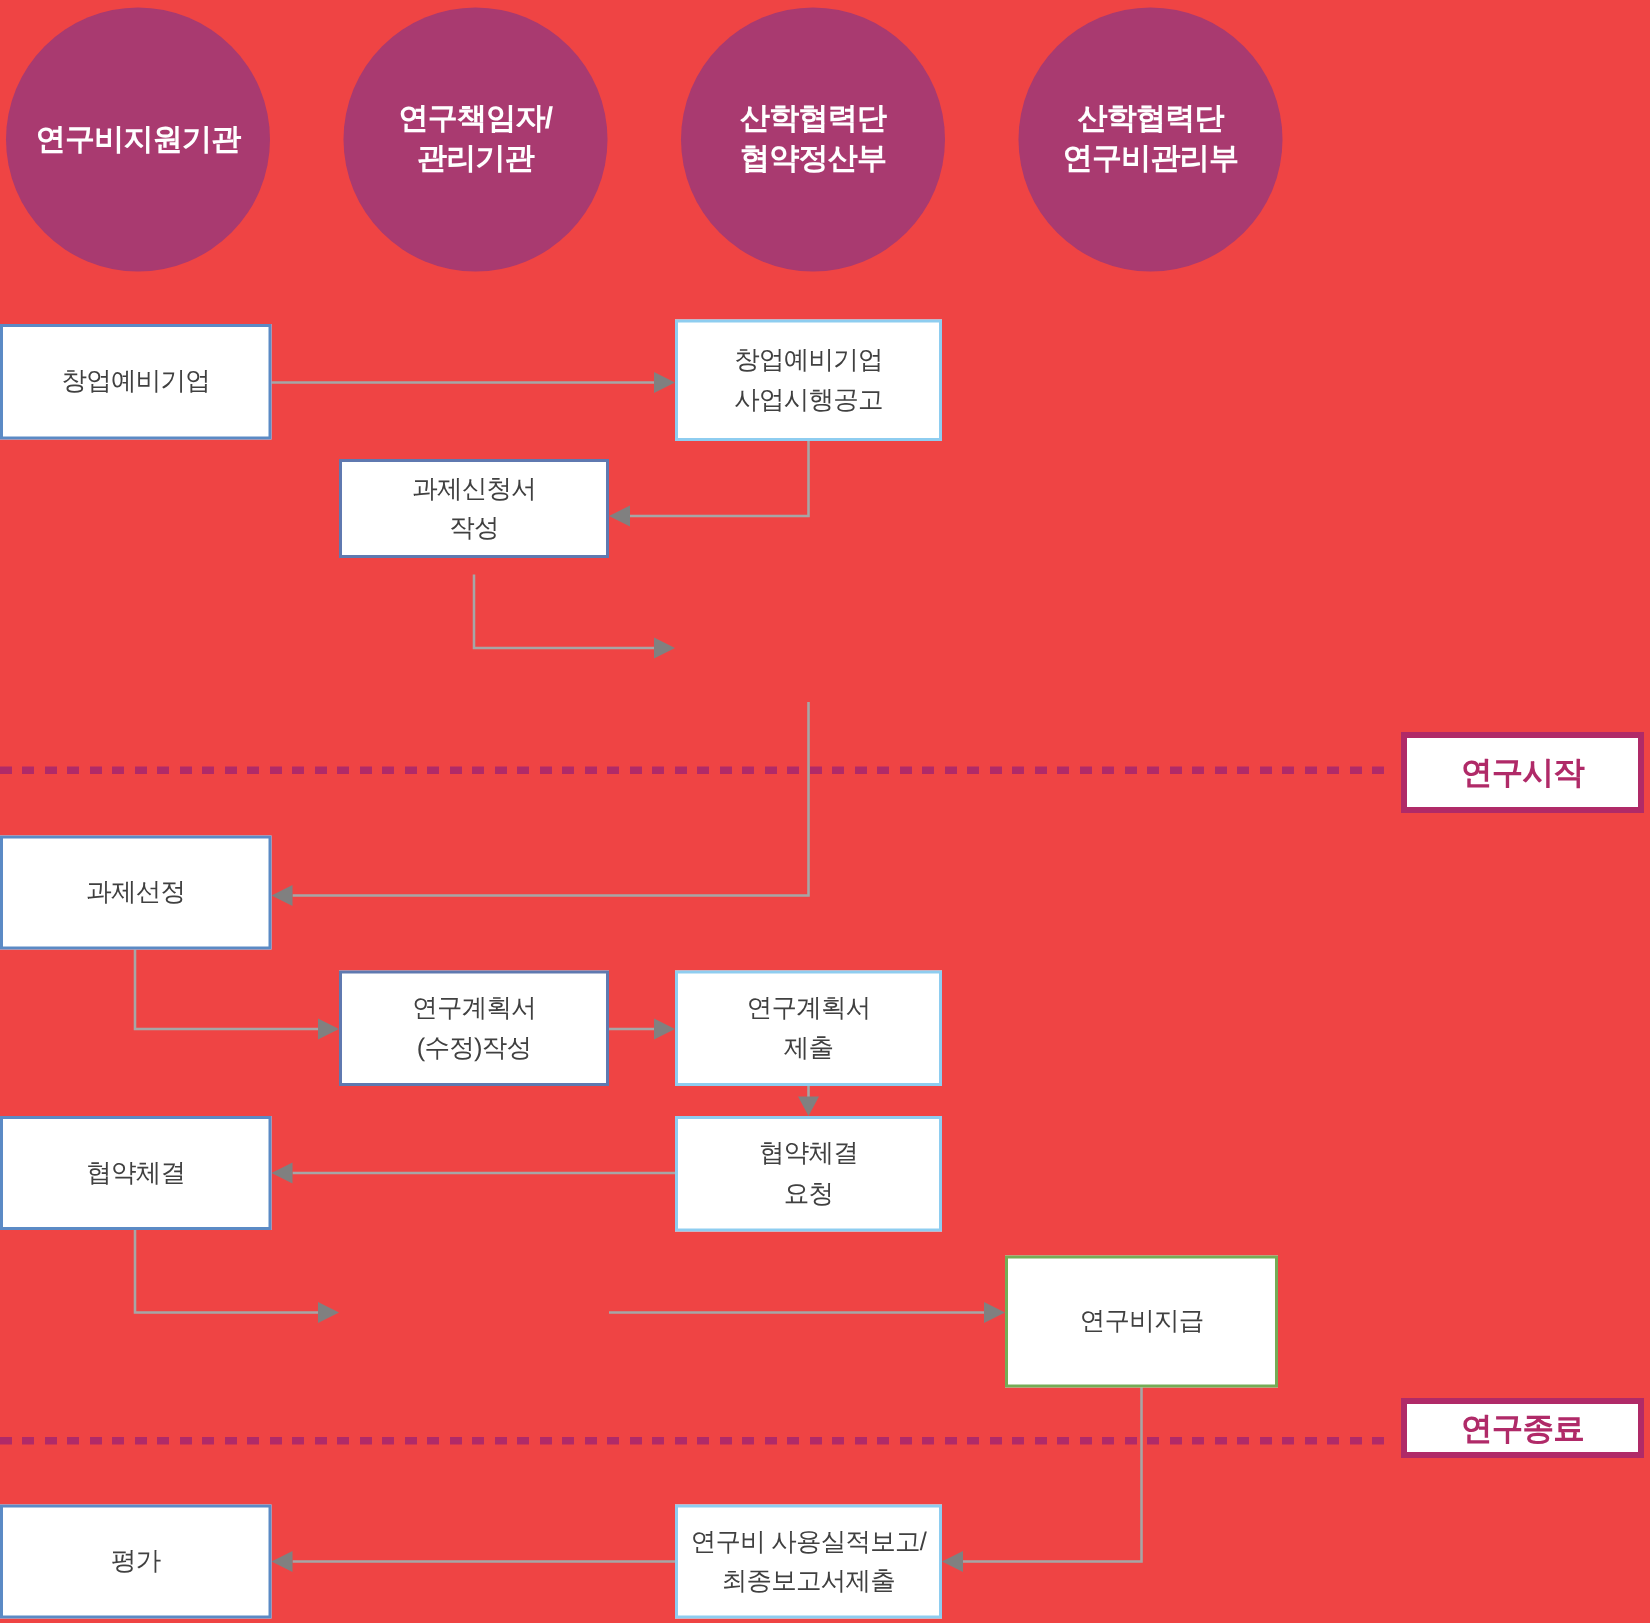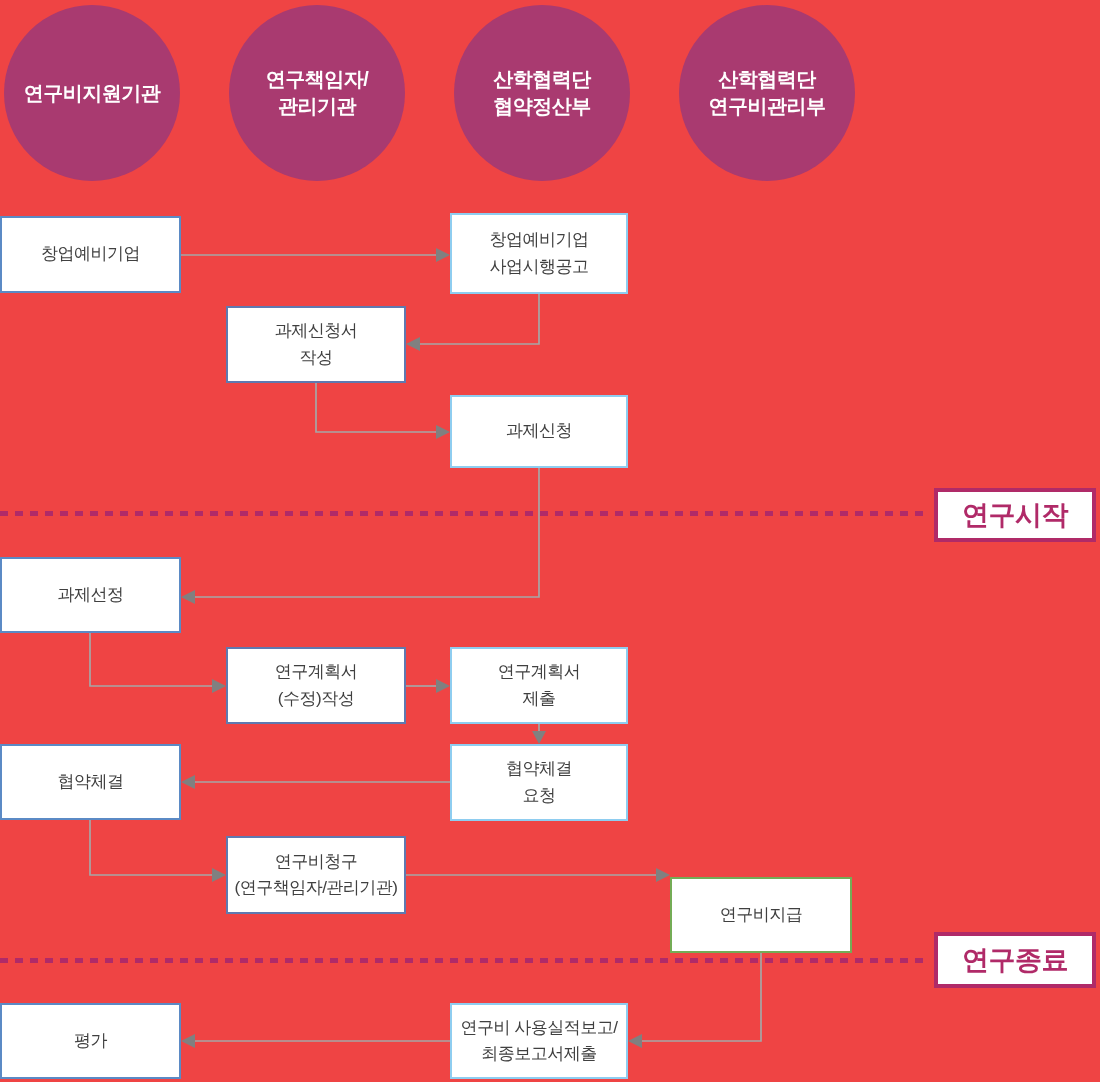--- a/index.html
+++ b/index.html
@@ -29,48 +29,48 @@
   .dashrule{
     position:absolute;left:0;width:930px;height:5px;
     background:repeating-linear-gradient(90deg,#b02a68 0,#b02a68 8px,transparent 8px,transparent 15px);
   }
   #dash1{top:511px;} #dash2{top:958px;}
   .milestone{
     position:absolute;left:934px;width:162px;
     border:4px solid #b02a68;background:#ffffff;
     display:flex;align-items:center;justify-content:center;box-sizing:border-box;
   }
-  #milestone1{top:488px;height:54px;} #milestone2{top:932px;height:56px;}
-  .milestone span{color:#b02a68;font-size:27px;font-weight:700;letter-spacing:-0.5px;}
+  #milestone1{top:488px;height:54px;} #milestone2{top:932px;height:40px;}
+  .milestone span{color:#b02a68;font-size:21px;font-weight:700;letter-spacing:-0.5px;}
 
   
   .node{
     position:absolute;background:#ffffff;box-sizing:border-box;
     display:flex;align-items:center;justify-content:center;text-align:center;
   }
   .node span{
     color:#404040;font-size:17px;font-weight:500;line-height:1.55;
     white-space:pre-line;letter-spacing:-0.5px;
   }
   .b-blue {border:2px solid #5b8ac5;}
   .b-navy {border:2px solid #5f79b0;}
   .b-light{border:2px solid #8ecdf0;}
   .b-green{border:2px solid #74ac56;}
 
   #n1 {left:0;    top:216px; width:181px; height:77px;}
   #n2 {left:450px;top:213px; width:178px; height:81px;}
-  #n3 {left:226px;top:306px; width:180px; height:77px;}
+  #n3 {left:226px;top:306px; width:180px; height:66px;}
   #n4 {left:450px;top:395px; width:178px; height:73px;}
   #n5 {left:0;    top:557px; width:181px; height:76px;}
   #n6 {left:226px;top:647px; width:180px; height:77px;}
   #n7 {left:450px;top:647px; width:178px; height:77px;}
   #n8 {left:0;    top:744px; width:181px; height:76px;}
   #n9 {left:450px;top:744px; width:178px; height:77px;}
   #n10{left:226px;top:836px; width:180px; height:78px;}
-  #n11{left:670px;top:837px; width:182px; height:76px;margin-top:40px;}
+  #n11{left:670px;top:837px; width:182px; height:88px;}
   #n12{left:0;    top:1003px;width:181px; height:76px;}
   #n13{left:450px;top:1003px;width:178px; height:76px;}
 </style>
 </head>
 <body>
 
 <div id="stage">
 
   <div class="lane" id="lane1">
     <span>연구비지원기관</span>
@@ -133,45 +133,38 @@
     <span>창업예비기업</span>
   </div>
   <div class="node b-light" id="n2">
     <span>창업예비기업
 사업시행공고</span>
   </div>
   <div class="node b-navy" id="n3">
     <span>과제신청서
 작성</span>
   </div>
-  <div class="node b-light" id="n4">
-    <span>과제신청</span>
-  </div>
   <div class="node b-blue" id="n5">
     <span>과제선정</span>
   </div>
   <div class="node b-navy" id="n6">
     <span>연구계획서
 (수정)작성</span>
   </div>
   <div class="node b-light" id="n7">
     <span>연구계획서
 제출</span>
   </div>
   <div class="node b-blue" id="n8">
     <span>협약체결</span>
   </div>
   <div class="node b-light" id="n9">
     <span>협약체결
 요청</span>
   </div>
-  <div class="node b-navy" id="n10">
-    <span>연구비청구
-(연구책임자/관리기관)</span>
-  </div>
   <div class="node b-green" id="n11">
     <span>연구비지급</span>
   </div>
   <div class="node b-light" id="n13">
     <span>연구비 사용실적보고/
 최종보고서제출</span>
   </div>
   <div class="node b-blue" id="n12">
     <span>평가</span>
   </div>

